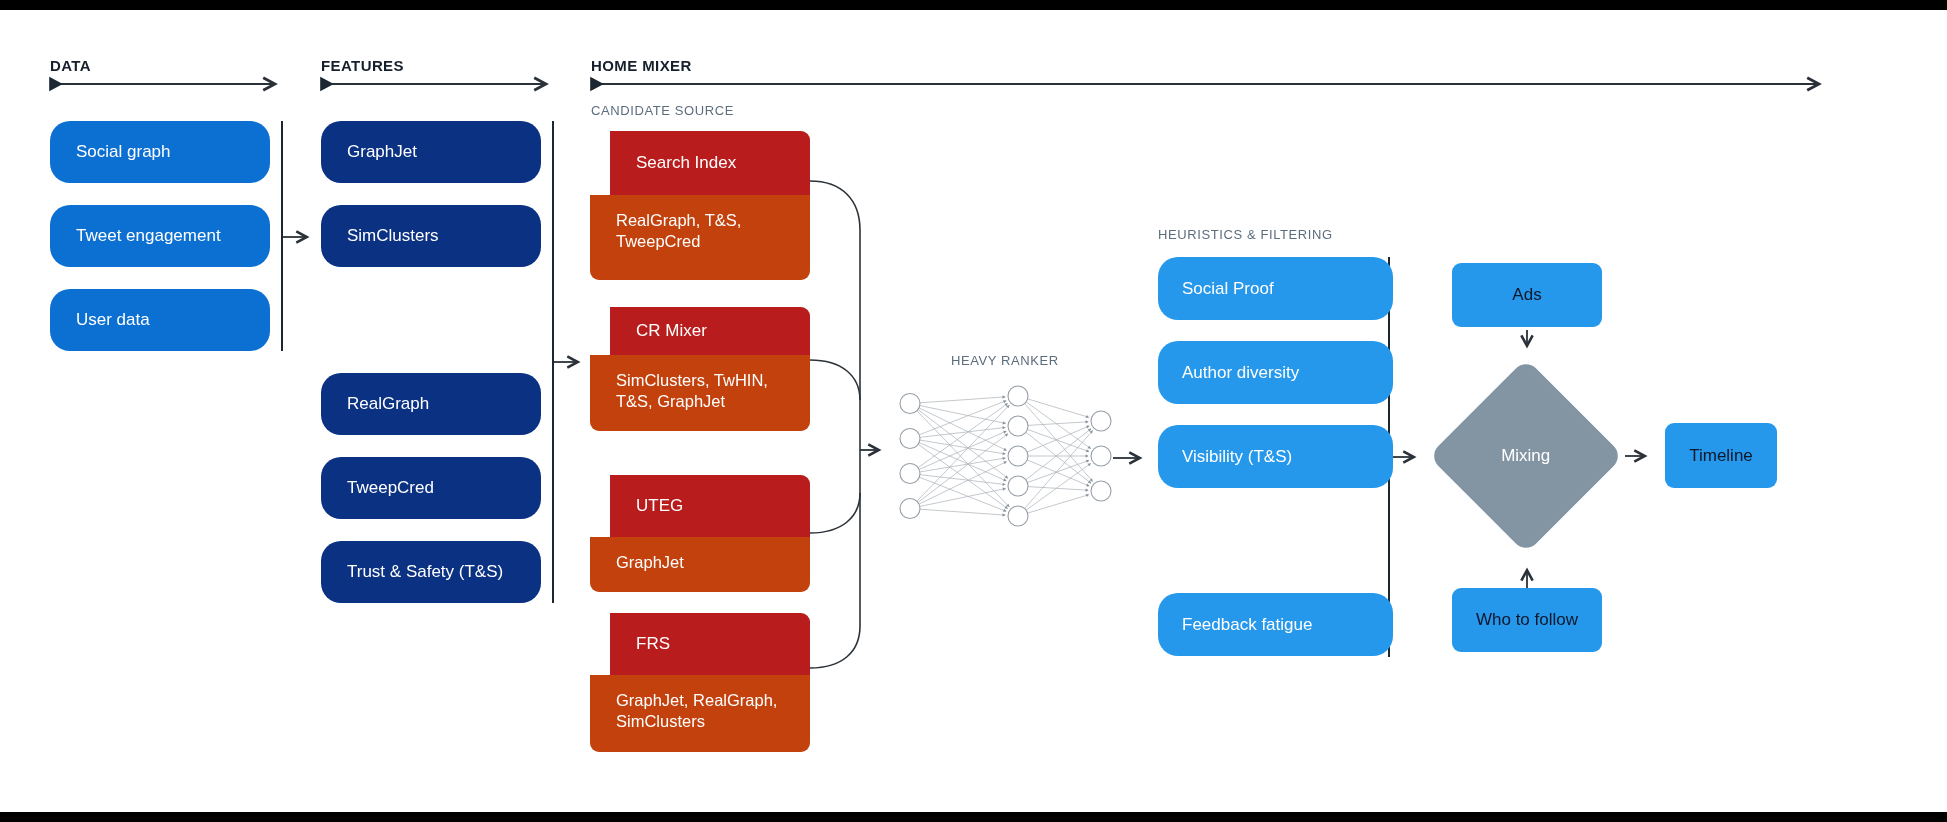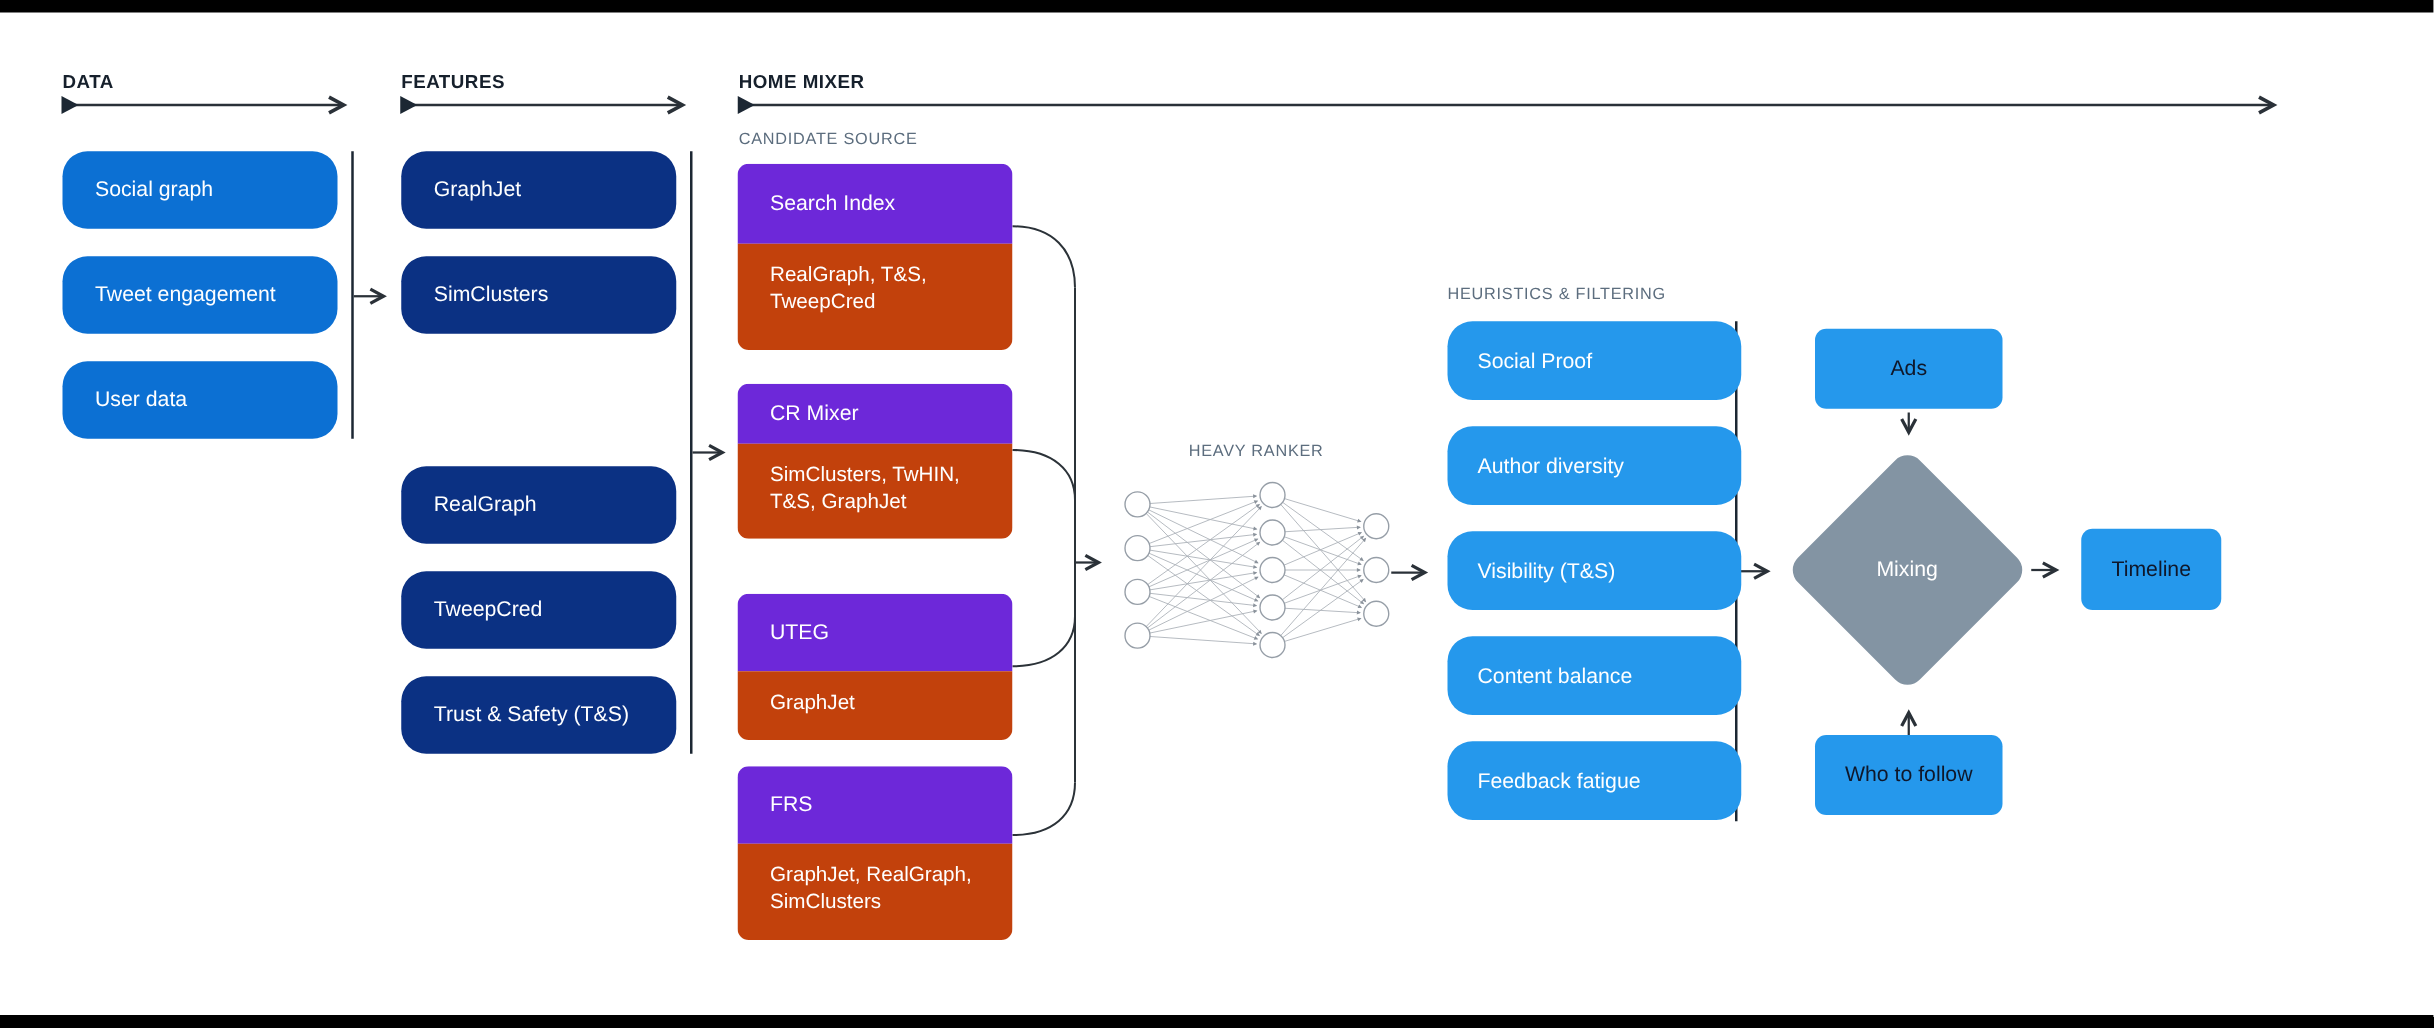--- a/index.html
+++ b/index.html
@@ -16,22 +16,22 @@
                white-space:nowrap; }
 
   .node { position:absolute; width:220px; height:62px; border-radius:20px; color:#fff;
           font-size:17px; font-weight:500; display:flex; align-items:center;
           padding-left:26px; white-space:nowrap; }
   .node.data-box { background:#0c70d3; }
   .node.feature-box { background:#0b3183; }
   .node.filter-box { width:235px; height:63px; background:#2598ec; padding-left:24px; }
 
   .cand { position:absolute; width:220px; border-radius:9px; overflow:hidden; color:#fff; }
-  .cand .head { background:#6d28d9; display:flex; align-items:center; padding-left:26px;
-                font-size:17px; font-weight:500; white-space:nowrap; }
+  .cand .head { background:#b91c1c; display:flex; align-items:center; padding-left:26px;
+                font-size:17px; font-weight:500; white-space:nowrap;margin-left:20px; }
   .cand .providers { background:#c2410c; padding:15px 20px 0 26px; font-size:16.5px;
                      line-height:1.3; font-weight:500; }
 
   .pill { position:absolute; border-radius:9px; background:#2598ec; color:#0f172a; font-size:17px;
           font-weight:500; display:flex; align-items:center; justify-content:center;
           white-space:nowrap; }
 
   .diamond { position:absolute; left:1457px; top:387px; width:138px; height:138px;
              background:#8394a3; border-radius:14px; transform:rotate(45deg);
              display:flex; align-items:center; justify-content:center; }
@@ -169,21 +169,20 @@
     <div class="head" style="height:62px;">FRS</div>
     <div class="providers" style="height:77px;">GraphJet, RealGraph, SimClusters</div>
   </div>
 
   <div class="sub-label" style="left:951px; top:353px;">HEAVY RANKER</div>
 
   <div class="sub-label" style="left:1158px; top:227px;">HEURISTICS &amp; FILTERING</div>
   <div class="node filter-box" style="left:1158px; top:257px;">Social Proof</div>
   <div class="node filter-box" style="left:1158px; top:341px;">Author diversity</div>
   <div class="node filter-box" style="left:1158px; top:425px;">Visibility (T&amp;S)</div>
-  <div class="node filter-box" style="left:1158px; top:509px;">Content balance</div>
   <div class="node filter-box" style="left:1158px; top:593px;">Feedback fatigue</div>
 
   <div class="pill" style="left:1452px; top:263px; width:150px; height:64px;">Ads</div>
   <div class="diamond">
     <span>Mixing</span>
   </div>
   <div class="pill" style="left:1452px; top:588px; width:150px; height:64px;">Who to follow</div>
   <div class="pill" style="left:1665px; top:423px; width:112px; height:65px;">Timeline</div>
 
 </div>

